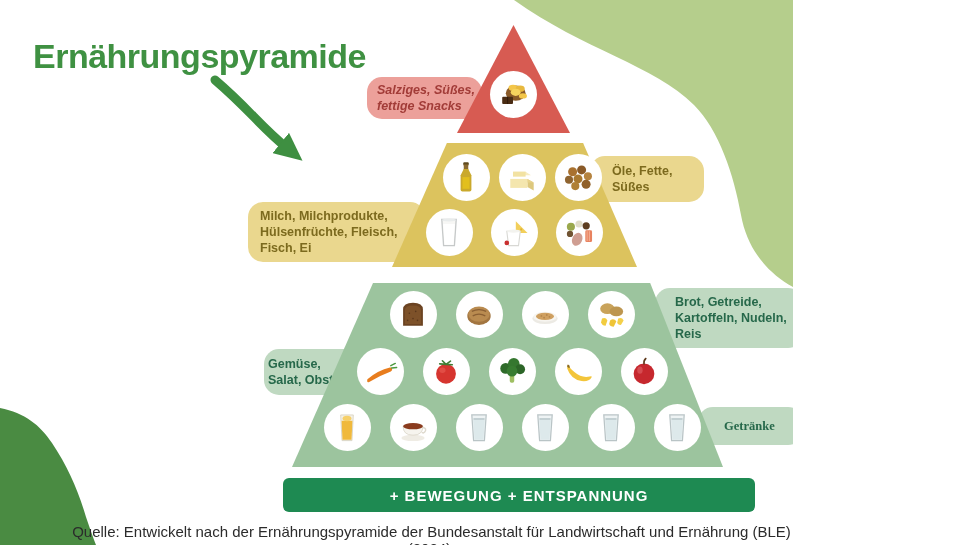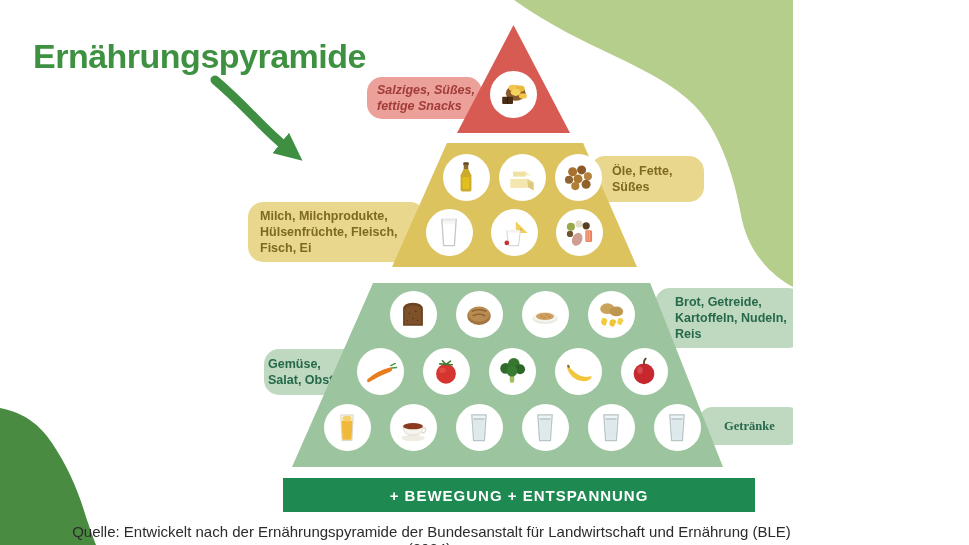--- a/index.html
+++ b/index.html
@@ -22,21 +22,21 @@
   .layer{position:absolute;z-index:2;}
   .layer.snacks{left:457px;top:25px;width:113px;height:108px;background:#D75B52;
     clip-path:polygon(50% 0%,100% 100%,0% 100%);}
   .layer.fats{left:392px;top:143px;width:245px;height:124px;background:#DCC35E;
     clip-path:polygon(22.4% 0%,78% 0%,100% 100%,0% 100%);}
   .layer.greens{left:292px;top:283px;width:431px;height:184px;background:#9CC49E;
     clip-path:polygon(18.8% 0%,83.1% 0%,100% 100%,0% 100%);}
 
   
   .base-bar{position:absolute;left:283px;top:478px;width:472px;height:34px;z-index:2;
-    background:#1E8A52;border-radius:0;display:flex;align-items:center;justify-content:center;
+    background:#1E8A52;border-radius:6px;display:flex;align-items:center;justify-content:center;
     color:#fff;font-weight:bold;font-size:15px;letter-spacing:1px;}
 
   
   .tag{position:absolute;z-index:1;border-radius:15px;font-weight:bold;font-size:12.5px;
     line-height:1.3;white-space:pre-line;display:flex;align-items:center;box-sizing:border-box;}
   .tag.red{background:#ECA09A;color:#A23C38;font-style:italic;}
   .tag.yellow{background:#EAD78E;color:#7C6A1E;}
   .tag.green{background:#BFD9C1;color:#26684A;}
   .tag.snacks-l{left:367px;top:77px;width:115px;height:42px;padding-left:10px;}
   .tag.fats-l{left:590px;top:156px;width:114px;height:46px;padding-left:22px;}

